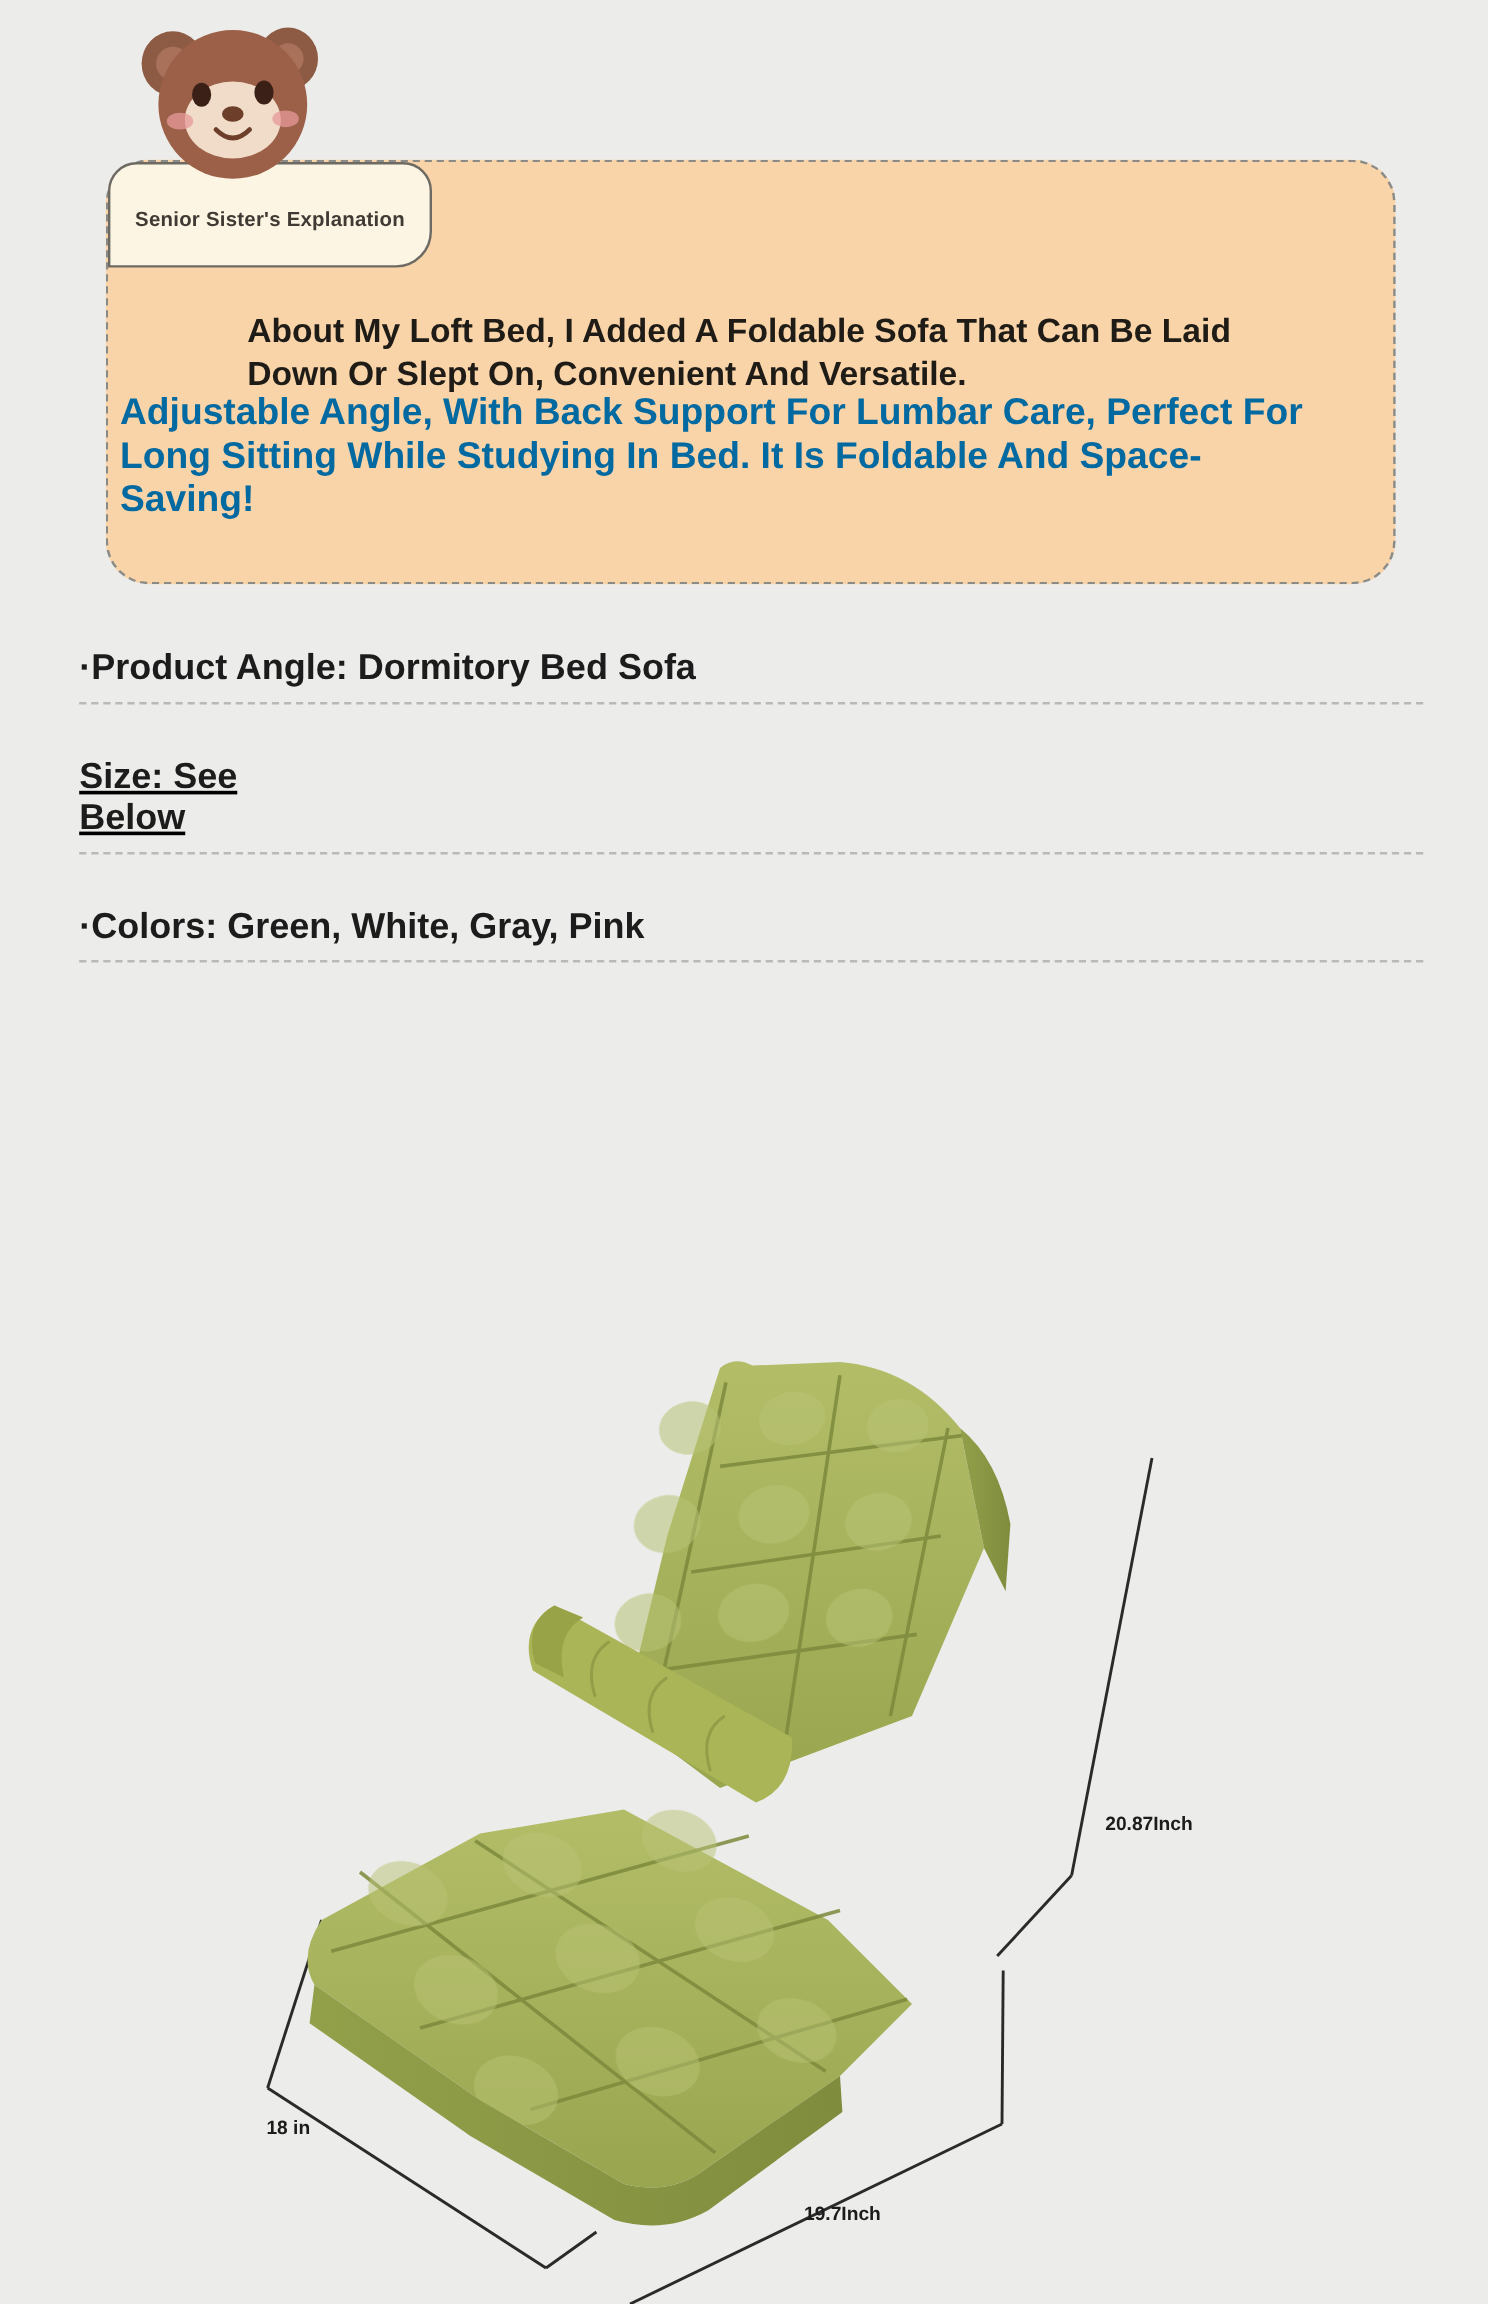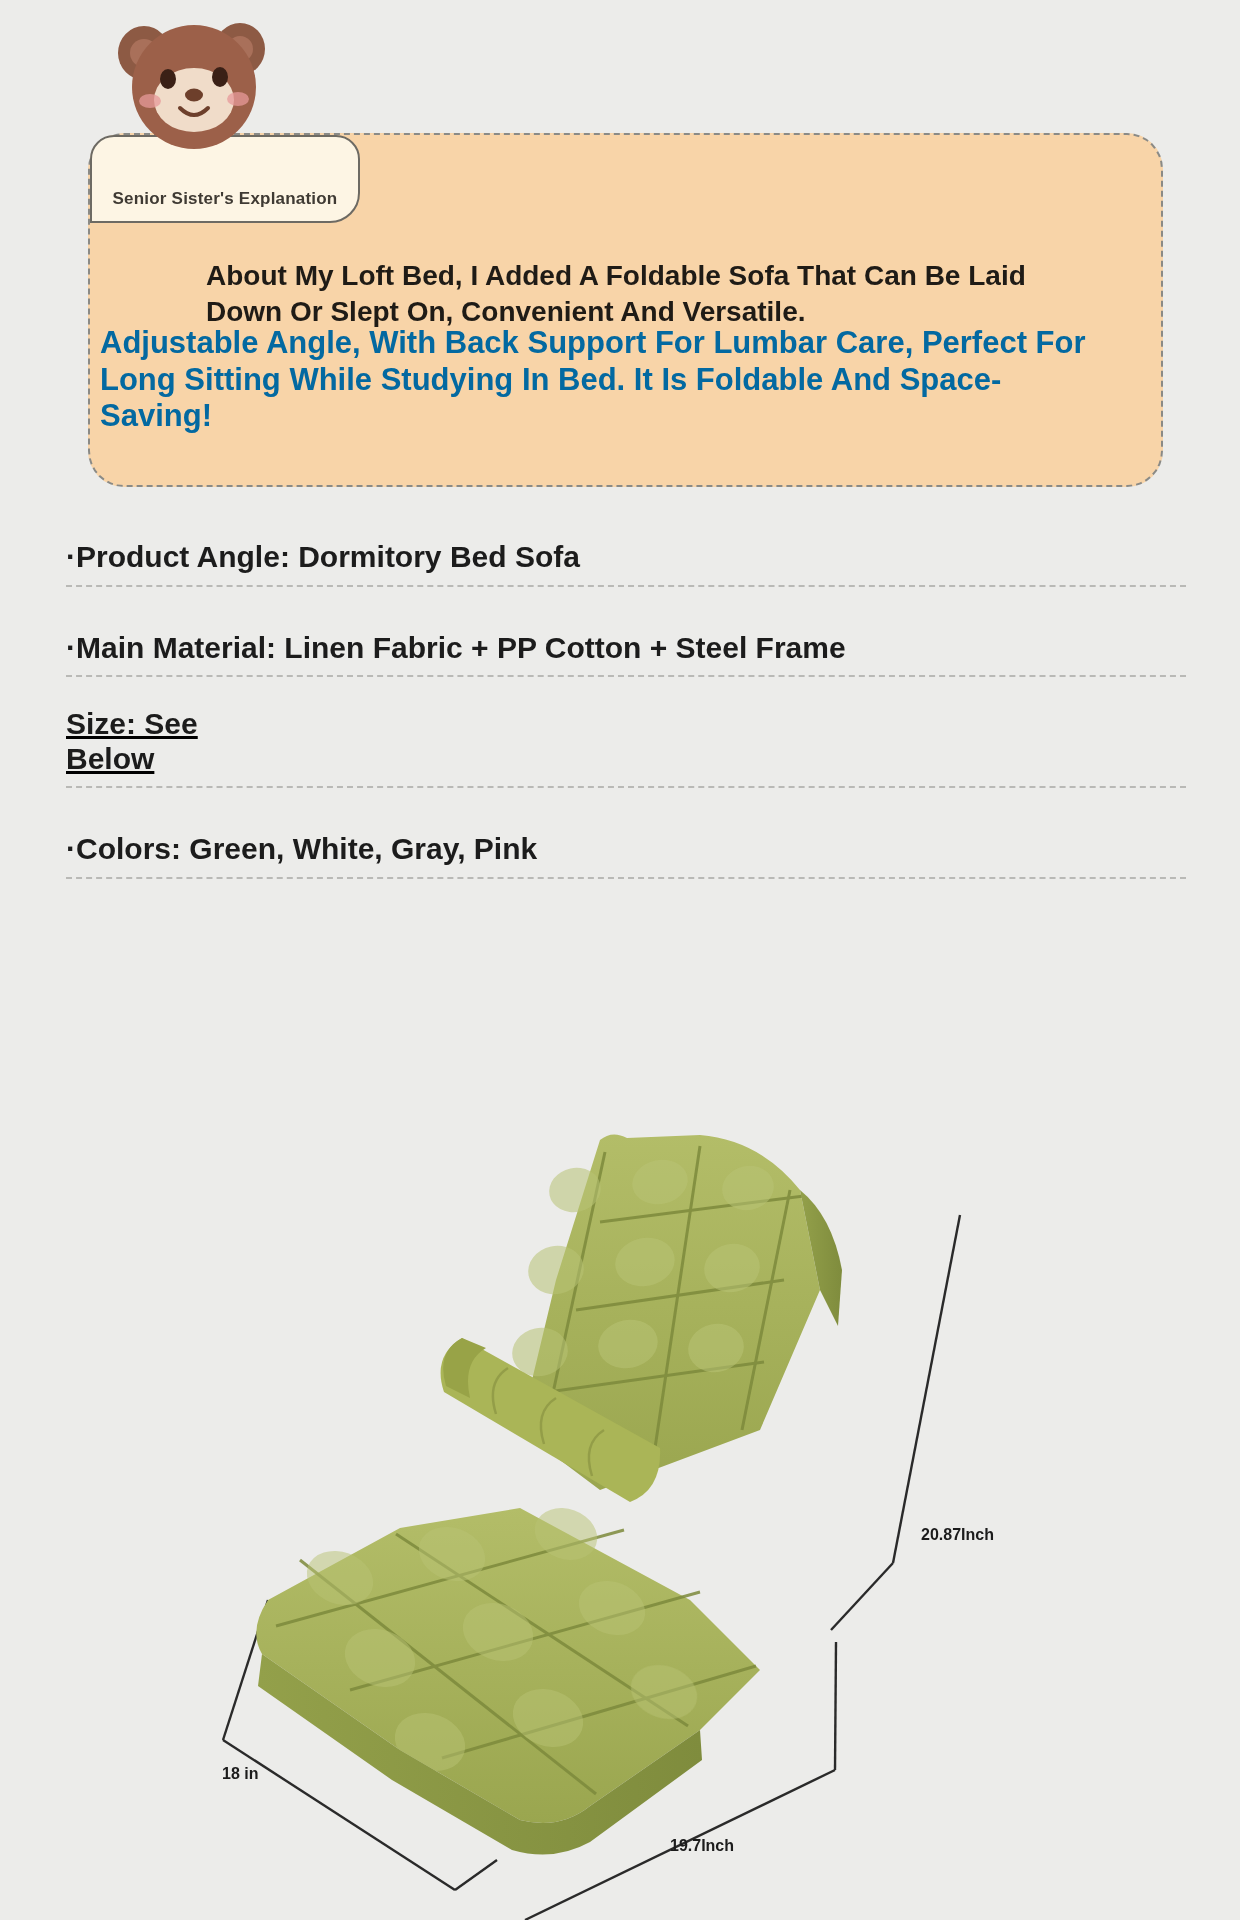--- a/index.html
+++ b/index.html
@@ -39,21 +39,21 @@
     top: 2px;
     width: 270px;
     height: 88px;
     box-sizing: border-box;
     background: #fdf5e4;
     border: 2px solid #6d6a63;
     border-radius: 24px 24px 30px 0;
     display: flex;
     align-items: flex-end;
     justify-content: center;
-    padding-bottom: 12px;
+    padding-bottom: 28px;
   }
   .callout-tab-label {
     font-size: 17px;
     font-weight: bold;
     color: #3f3a33;
     letter-spacing: .2px;
   }
   .callout-sub {
     position: absolute;
     left: 118px;
@@ -119,21 +119,21 @@
   }
   .sofa-svg { position: absolute; left: 0; top: 0; }
 
   .dim {
     position: absolute;
     font-size: 16px;
     font-weight: bold;
     color: #1c1c1c;
     white-space: nowrap;
   }
-  .dim-right { left: 921px; top: 396px; }
+  .dim-right { left: 921px; top: 382px; }
   .dim-left  { left: 222px; top: 635px; }
   .dim-front { left: 670px; top: 707px; }
 </style>
 </head>
 <body>
 
 <div class="callout-wrap">
   <div class="callout-card"></div>
 
   <div class="callout-tab">
@@ -158,23 +158,20 @@
     <path d="M70 93 q14 14 28 0" stroke="#6d3f2b" stroke-width="4" fill="none" stroke-linecap="round"></path>
     <ellipse cx="40" cy="86" rx="11" ry="7" fill="#e79a9a" opacity=".75"></ellipse>
     <ellipse cx="128" cy="84" rx="11" ry="7" fill="#e79a9a" opacity=".75"></ellipse>
   </svg>
 </div>
 
 <div class="specs">
   <div class="spec-row r1">
     <div class="spec-text">·Product Angle: Dormitory Bed Sofa</div>
   </div>
-  <div class="spec-row r2">
-    <div class="spec-text">·Main Material: Linen Fabric + PP Cotton + Steel Frame</div>
-  </div>
   <div class="spec-row r3">
     <div class="spec-text" style="max-width:180px;">Size: See Below</div>
   </div>
   <div class="spec-row r4">
     <div class="spec-text">·Colors: Green, White, Gray, Pink</div>
   </div>
 </div>
 
 <div class="product-area">
   <svg class="sofa-svg" width="1240" height="790" viewBox="0 0 1240 790">

